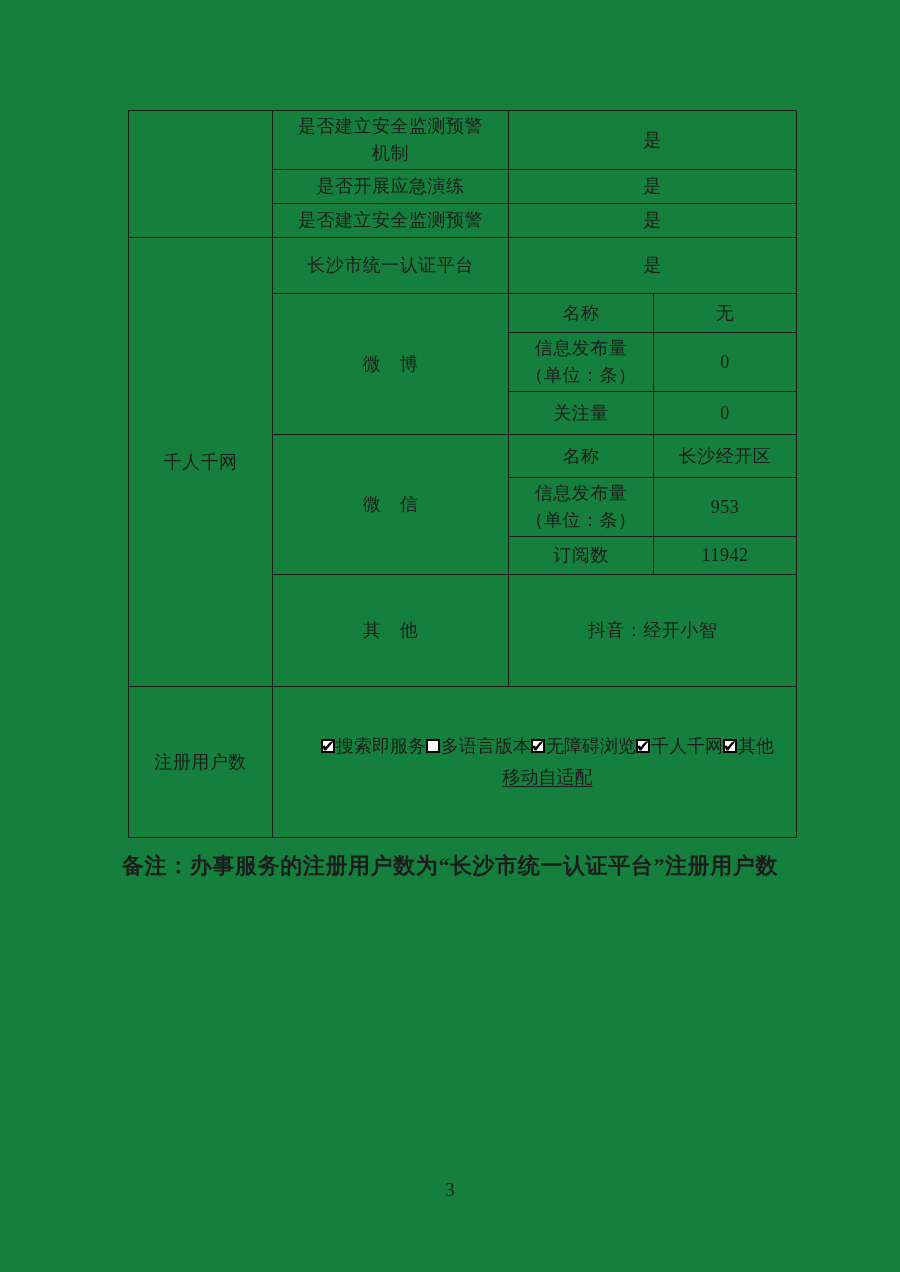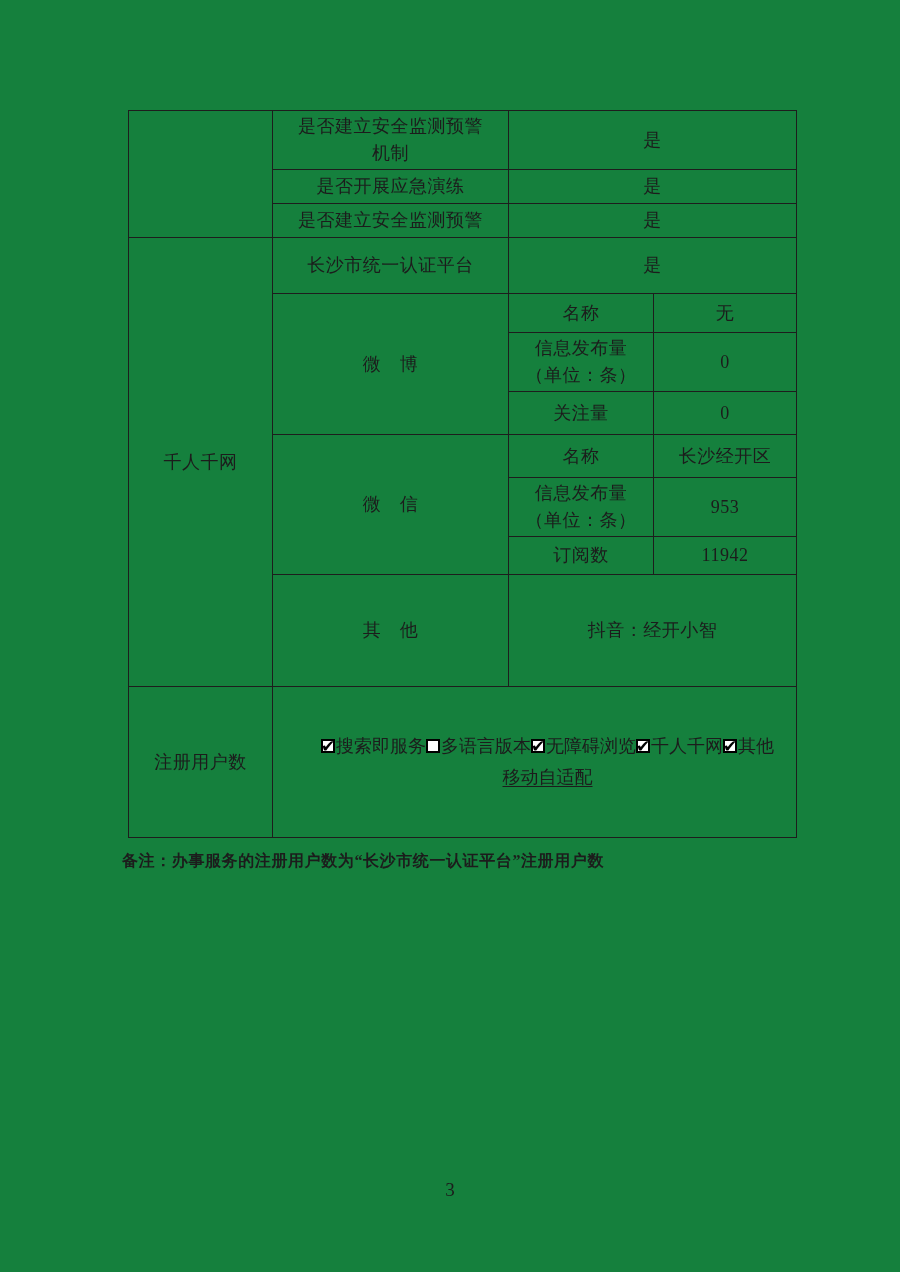--- a/index.html
+++ b/index.html
@@ -37,21 +37,21 @@
     vertical-align:-1px; margin-right:1px; background:#fff;
   }
   .cb[data-checked="true"]::before {
     content:"✔"; position:absolute; left:-2px; top:-10px;
     font-size:17px; font-weight:bold; color:#000;
     font-family:"DejaVu Sans",sans-serif;
   }
   .other-underline { text-decoration:underline; text-underline-offset:3px; }
   .note {
     position:absolute; left:122px; top:851px;
-    font-size:16px; font-weight:bold; letter-spacing:0.6px;
+    font-size:22px; font-weight:bold; letter-spacing:0.6px;
   }
   .pageno {
     position:absolute; left:0; right:0; top:1179px;
     text-align:center; font-size:19px;
   }
 </style>
 </head>
 <body>
 
 <div class="page">

